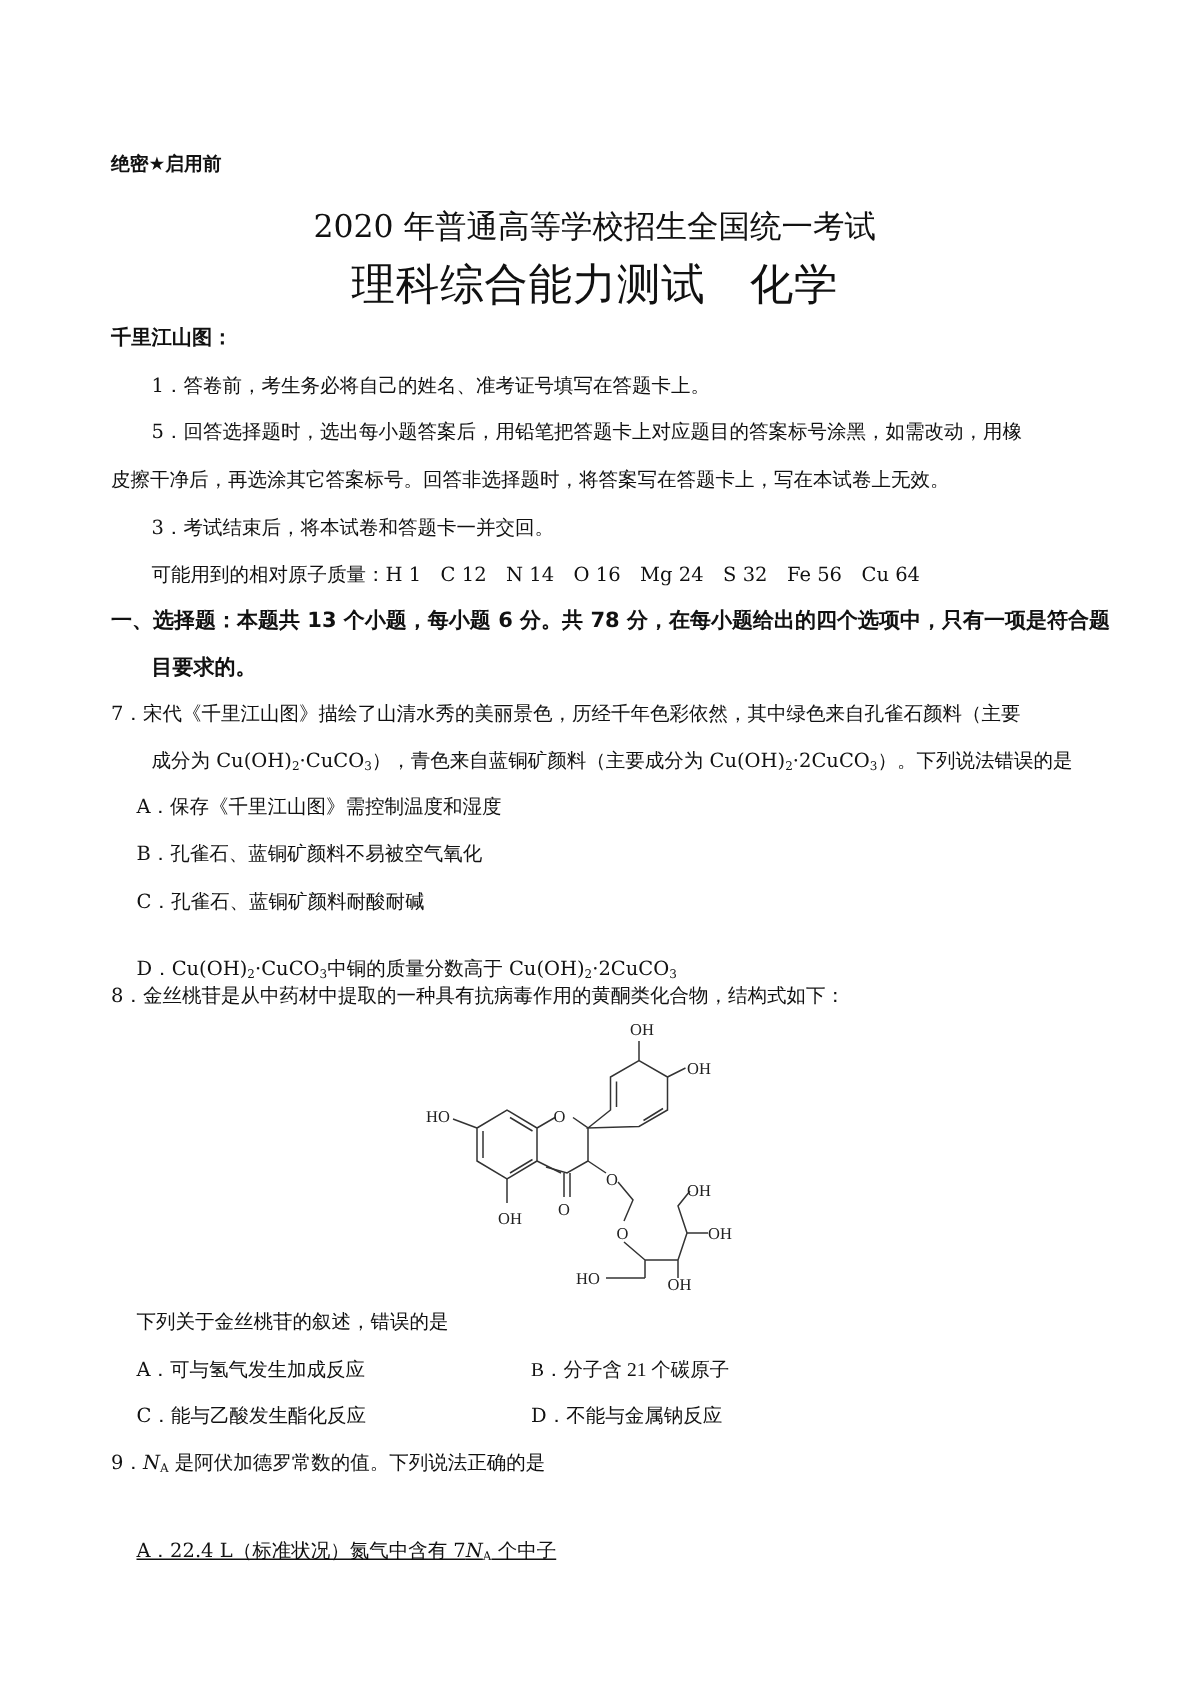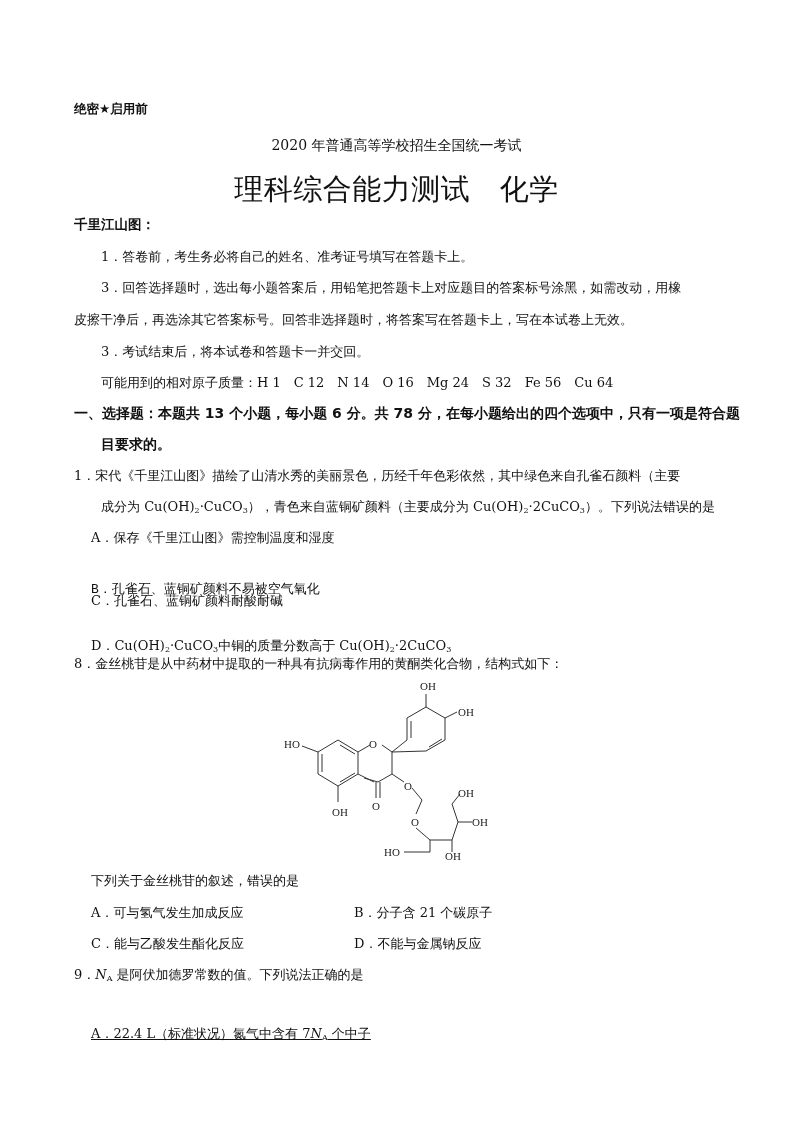--- a/index.html
+++ b/index.html
@@ -1,54 +1,54 @@
 <!DOCTYPE html>
 <html><head>
 <meta charset="utf-8">
 <style>
   html, body { margin: 0; padding: 0; background: #ffffff; }
   body { width: 793px; height: 1122px; position: relative; overflow: hidden;
          font-family: "DejaVu Serif", "Liberation Serif", serif; color: #111; }
   .abs { position: absolute; white-space: nowrap; }
   .secret { left: 74px; top: 101px; font-family: "DejaVu Sans", sans-serif; font-weight: bold; font-size: 12.5px; }
-  .exam-title { left: 0; width: 793px; text-align: center; top: 137px; font-size: 14px; }
+  .exam-title { left: 0; width: 793px; text-align: center; top: 137px; font-size: 21px; }
   .subject-title { left: 0; width: 793px; text-align: center; top: 170px; font-family: Liberation Serif, serif; font-size: 29px; letter-spacing: 0.5px; }
   .notice-head { left: 74px; top: 216px; font-family: "DejaVu Sans", sans-serif; font-weight: bold; font-size: 13.5px; }
   .line { font-size: 13px; }
   .bold { font-family: "DejaVu Sans", sans-serif; font-weight: bold; font-size: 14px; }
   sub { font-size: 8px; vertical-align: -2px; line-height: 0; }
   i { font-style: italic; }
   .mol { left: 280px; top: 676px; width: 220px; height: 190px; }
   .mol text { font-family: "Liberation Serif", serif; font-size: 11px; fill: #222; }
 </style>
 </head>
 <body>
 
 <div class="abs secret">绝密★启用前</div>
 <div class="abs exam-title">2020 年普通高等学校招生全国统一考试</div>
 <div class="abs subject-title">理科综合能力测试　化学</div>
 
 <div class="abs notice-head">千里江山图：</div>
 <div class="abs line" style="left:101px; top:248px;">1．答卷前，考生务必将自己的姓名、准考证号填写在答题卡上。</div>
-<div class="abs line" style="left:101px; top:279px;">3．回答选择题时，选出每小题答案后，用铅笔把答题卡上对应题目的答案标号涂黑，如需改动，用橡</div>
+<div class="abs line" style="left:101px; top:279px;">5．回答选择题时，选出每小题答案后，用铅笔把答题卡上对应题目的答案标号涂黑，如需改动，用橡</div>
 <div class="abs line" style="left:74px; top:311px;">皮擦干净后，再选涂其它答案标号。回答非选择题时，将答案写在答题卡上，写在本试卷上无效。</div>
 <div class="abs line" style="left:101px; top:343px;">3．考试结束后，将本试卷和答题卡一并交回。</div>
 <div class="abs line" style="left:101px; top:374px;">
   <span>可能用到的相对原子质量：</span><span>H 1　C 12　N 14　O 16　Mg 24　S 32　Fe 56　Cu 64</span>
 </div>
 
 <div class="abs bold" style="left:74px; top:405px;">一、选择题：本题共 13 个小题，每小题 6 分。共 78 分，在每小题给出的四个选项中，只有一项是符合题</div>
 <div class="abs bold" style="left:101px; top:436px;">目要求的。</div>
 
-<div class="abs line" style="left:74px; top:467px;">1．宋代《千里江山图》描绘了山清水秀的美丽景色，历经千年色彩依然，其中绿色来自孔雀石颜料（主要</div>
+<div class="abs line" style="left:74px; top:467px;">7．宋代《千里江山图》描绘了山清水秀的美丽景色，历经千年色彩依然，其中绿色来自孔雀石颜料（主要</div>
 <div class="abs line" style="left:101px; top:498px;">
   <span>成分为 Cu(OH)</span><sub>2</sub><span>·CuCO</span><sub>3</sub><span>），青色来自蓝铜矿颜料（主要成分为 Cu(OH)</span><sub>2</sub><span>·2CuCO</span><sub>3</sub><span>）。下列说法错误的是</span>
 </div>
 <div class="abs line" style="left:91px; top:529px;">A．保存《千里江山图》需控制温度和湿度</div>
-<div class="abs line" style="left:91px; top:580px;font-family:Liberation Mono, monospace;">B．孔雀石、蓝铜矿颜料不易被空气氧化</div>
+<div class="abs line" style="left:91px; top:560px;">B．孔雀石、蓝铜矿颜料不易被空气氧化</div>
 <div class="abs line" style="left:91px; top:592px;">C．孔雀石、蓝铜矿颜料耐酸耐碱</div>
 <div class="abs line" style="left:91px; top:637px;">
   <span>D．Cu(OH)</span><sub>2</sub><span>·CuCO</span><sub>3</sub><span>中铜的质量分数高于 Cu(OH)</span><sub>2</sub><span>·2CuCO</span><sub>3</sub>
 </div>
 
 <div class="abs line" style="left:74px; top:655px;">8．金丝桃苷是从中药材中提取的一种具有抗病毒作用的黄酮类化合物，结构式如下：</div>
 
 <svg class="abs mol" viewBox="0 0 220 190">
   <g stroke="#333" stroke-width="1" fill="none">
 
@@ -82,21 +82,21 @@
   <text x="124" y="114">O</text>
   <text x="178" y="121">OH</text>
   <text x="131" y="150">O</text>
   <text x="192" y="150">OH</text>
   <text x="104" y="180">HO</text>
   <text x="165" y="184">OH</text>
 </svg>
 
 <div class="abs line" style="left:91px; top:872px;">下列关于金丝桃苷的叙述，错误的是</div>
 <div class="abs line" style="left:91px; top:904px;text-align:right;">A．可与氢气发生加成反应</div>
-<div class="abs line" style="left:354px; top:904px;">B．分子含 21 个碳原子</div>
+<div class="abs line" style="left:354px; top:904px;font-family:Liberation Serif, serif;">B．分子含 21 个碳原子</div>
 <div class="abs line" style="left:91px; top:935px;">C．能与乙酸发生酯化反应</div>
 <div class="abs line" style="left:354px; top:935px;">D．不能与金属钠反应</div>
 
 <div class="abs line" style="left:74px; top:966px;">
   <span>9．</span><i>N</i><sub>A</sub><span> 是阿伏加德罗常数的值。下列说法正确的是</span>
 </div>
 <div class="abs line" style="left:91px; top:1025px;text-decoration:underline;">
   <span>A．22.4 L（标准状况）氮气中含有 7</span><i>N</i><sub>A</sub><span> 个中子</span>
 </div>
 

